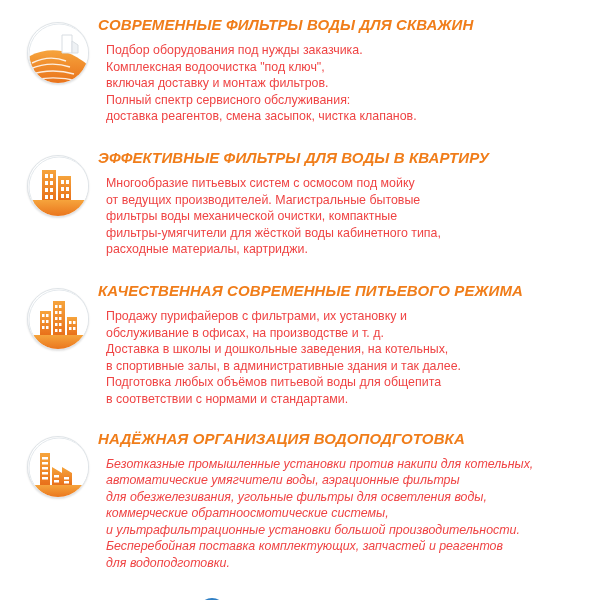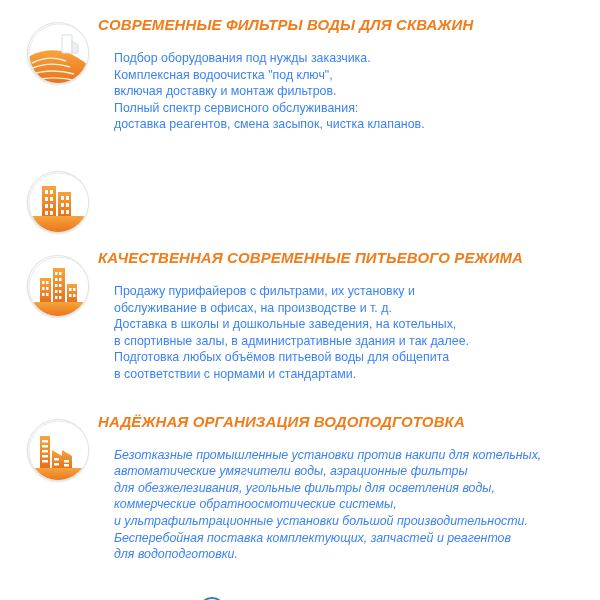--- a/index.html
+++ b/index.html
@@ -34,24 +34,24 @@
   h2.heading {
     margin: 0 0 4px 0;
     font-size: 15px;
     line-height: 18px;
     font-weight: bold;
     font-style: italic;
     color: #f07d1a;
     letter-spacing: 0.1px;
   }
   p.body {
-    margin: 16px;
+    margin: 8px;
     font-size: 12.4px;
     line-height: 16.6px;
-    color: #3b82f6;
+    color: #ef4444;
   }
   
   .badge {
     position: relative;
     width: 62px; height: 62px;
     border-radius: 50%;
     background: #ffffff;
     border: 1px solid #dfe4e8;
     box-shadow: 0 1px 2px rgba(0,0,0,0.12);
     overflow: hidden;
@@ -161,20 +161,26 @@
                 <rect x="38" y="31" width="3" height="4"></rect>
               <rect x="33" y="38" width="3" height="4"></rect>
                 <rect x="38" y="38" width="3" height="4"></rect>
             </g>
           </g>
           <circle cx="31" cy="31" r="30" fill="none" stroke="#e3e8ec" stroke-width="1"></circle>
         </svg>
       </div>
     </div>
     <div class="text-col">
+      <h2 class="heading">ЭФФЕКТИВНЫЕ ФИЛЬТРЫ ДЛЯ ВОДЫ В КВАРТИРУ</h2>
+      <p class="body" style="white-space: pre-line;">Многообразие питьевых систем с осмосом под мойку
+от ведущих производителей. Магистральные бытовые
+фильтры воды механической очистки, компактные
+фильтры-умягчители для жёсткой воды кабинетного типа,
+расходные материалы, картриджи.</p>
     </div>
   </div>
 
   <div class="sp14"></div>
 
   <div class="block">
     <div class="icon-col">
       <div class="badge">
         <svg class="half" width="62" height="62" viewBox="0 0 62 62">
           <defs>

